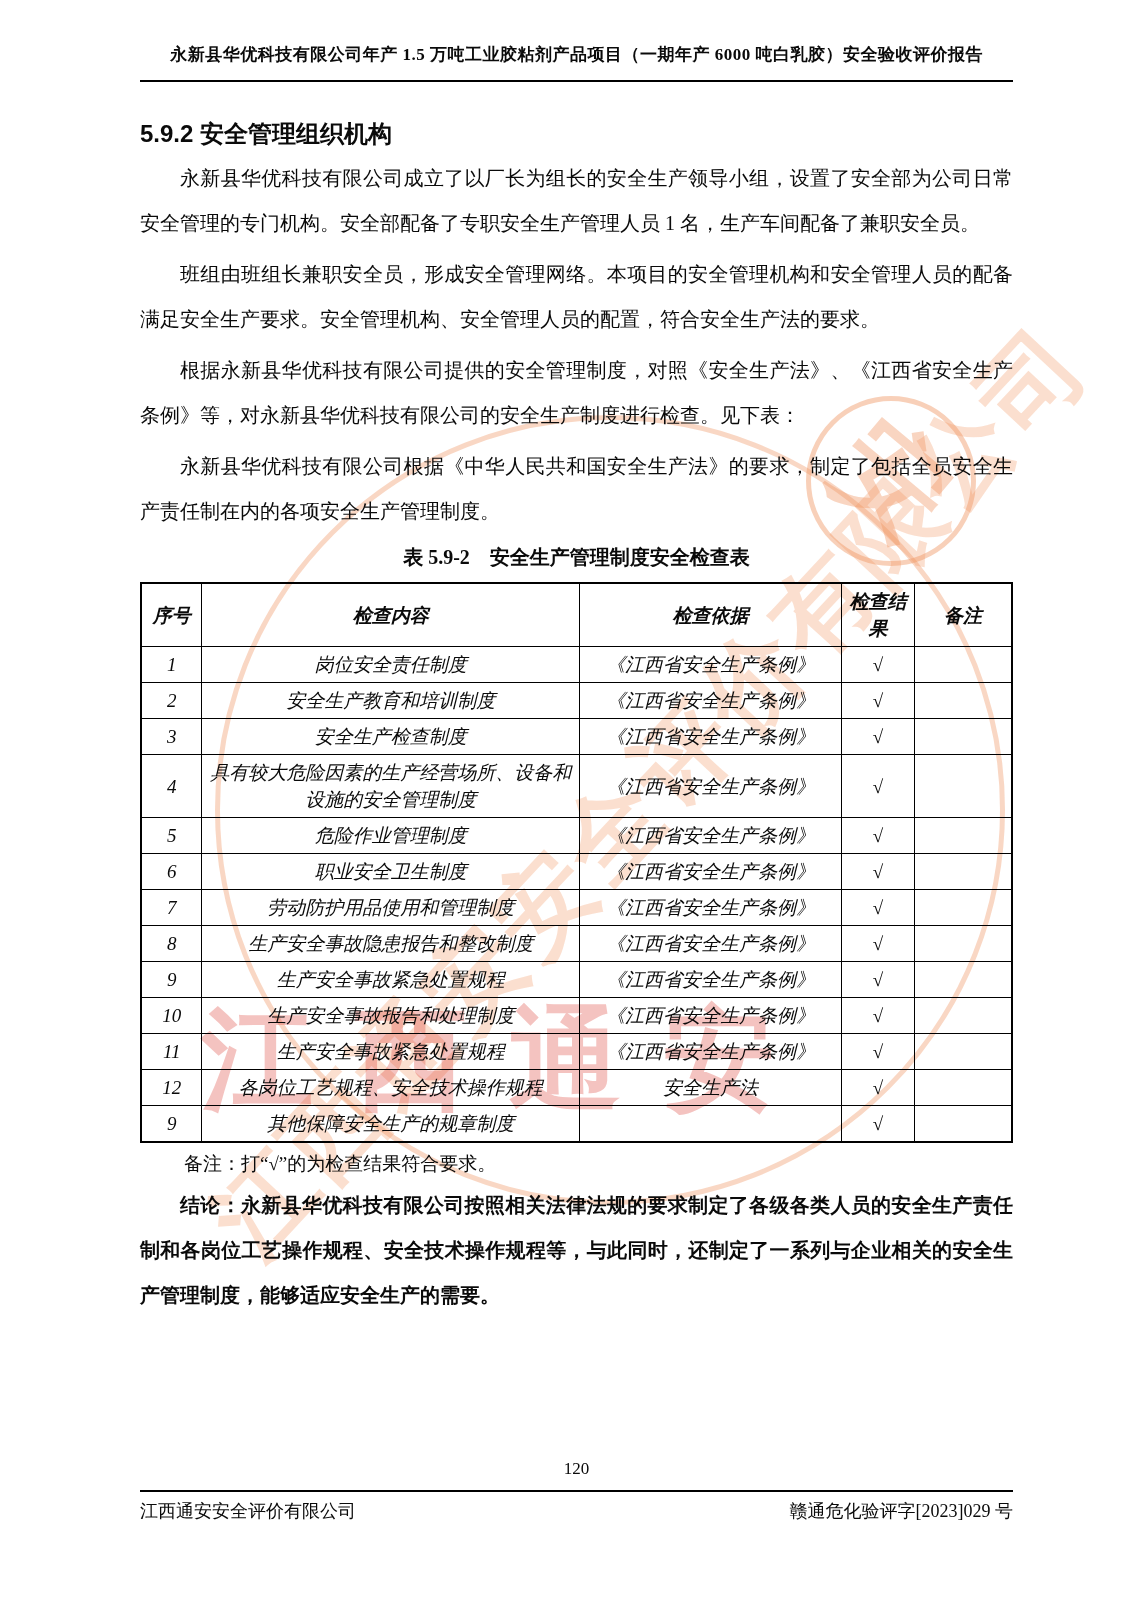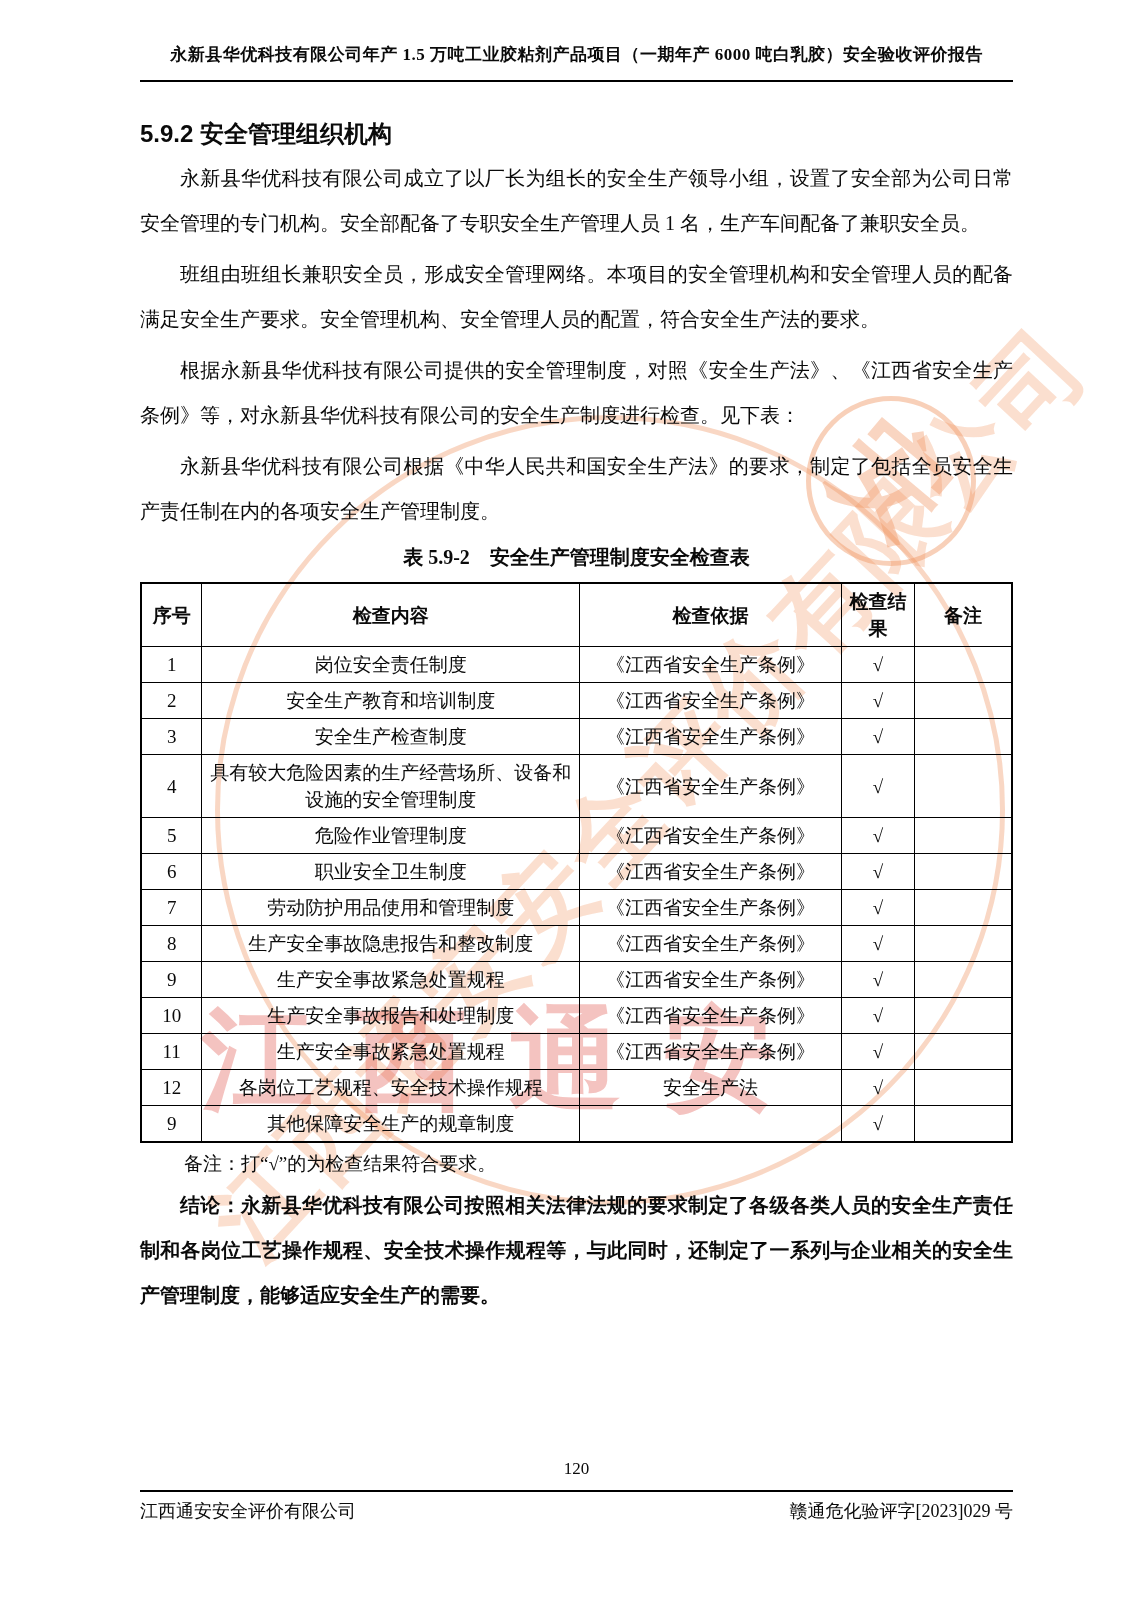--- a/index.html
+++ b/index.html
@@ -78,20 +78,21 @@
     margin-top: 8px;
   }
   table.check-table {
     width: 873px;
     margin-top: 10px;
     border-collapse: collapse;
     border: 2px solid #000;
     table-layout: fixed;
     font-size: 19px;
     background: transparent;
+    font-style: italic;
   }
   .check-table th, .check-table td {
     border: 1px solid #000;
     text-align: center;
     vertical-align: middle;
     padding: 4px 6px;
     line-height: 27px;
     background: transparent;
     font-weight: normal;
   }

